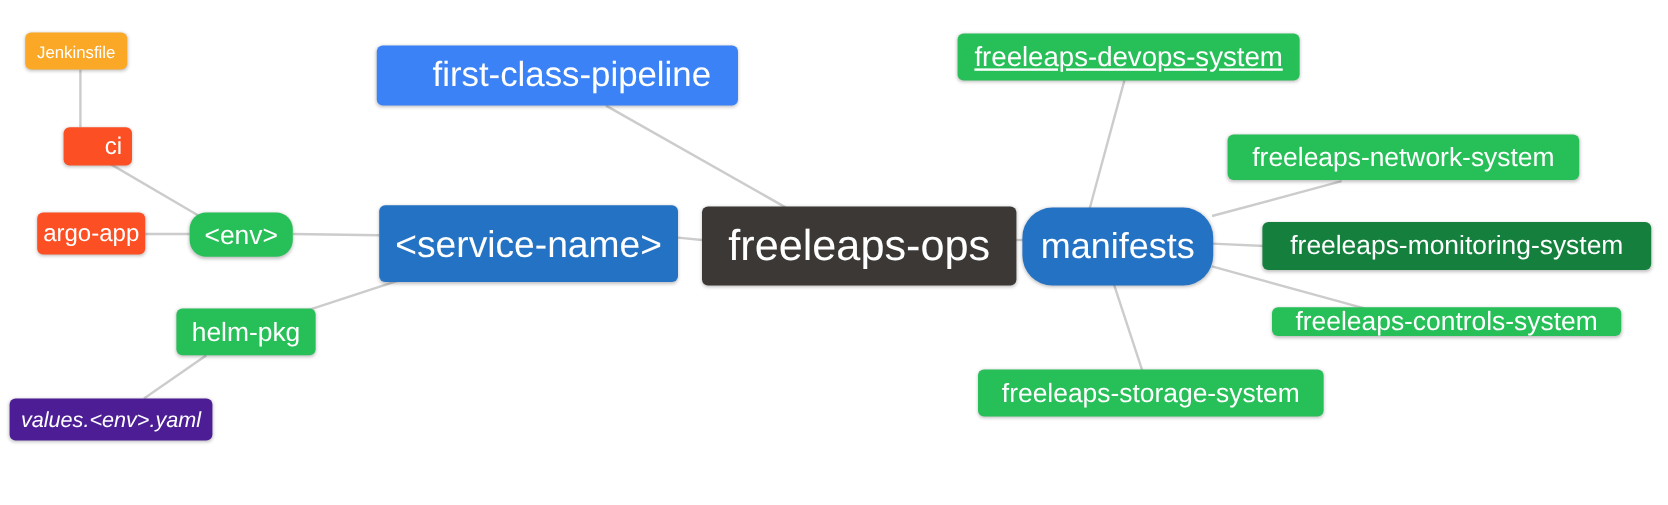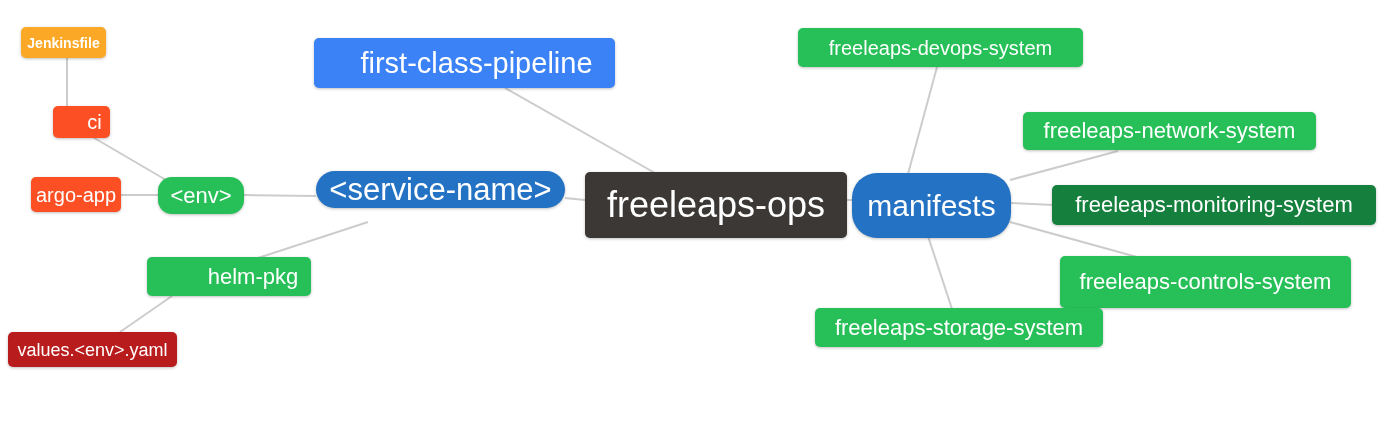--- a/index.html
+++ b/index.html
@@ -38,30 +38,30 @@
     white-space: nowrap;
     cursor: pointer;
     line-height: 1;
     user-select: none;
   }
   
   #n-jenkinsfile { left: 21px;   top: 27px;  width: 85px;  height: 31px; font-size: 14px; }
   #n-ci          { left: 53px;   top: 106px; width: 31px;  height: 32px; font-size: 20px; }
   #n-argo        { left: 31px;   top: 177px; width: 90px;  height: 35px; font-size: 20px; }
   #n-env         { left: 158px;  top: 177px; width: 86px;  height: 37px; font-size: 22px; border-radius: 14px; }
-  #n-helm        { left: 147px;  top: 257px; width: 116px; height: 39px; font-size: 22px; padding-left: 48px; }
+  #n-helm        { left: 147px;  top: 257px; width: 116px; height: 39px; font-size: 22px; }
   #n-values      { left: 8px;    top: 332px; width: 169px; height: 35px; font-size: 18px; }
   #n-fcp         { left: 314px;  top: 38px;  width: 277px; height: 50px; font-size: 29px; }
-  #n-service     { left: 316px;  top: 171px; width: 249px; height: 37px; font-size: 31px; border-radius: 24px; }
+  #n-service     { left: 316px;  top: 171px; width: 249px; height: 64px; font-size: 31px; }
   #n-ops         { left: 585px;  top: 172px; width: 262px; height: 66px; font-size: 36px; }
   #n-manifests   { left: 852px;  top: 173px; width: 159px; height: 65px; font-size: 30px; border-radius: 25px; }
-  #n-devops      { left: 798px;  top: 28px;  width: 285px; height: 39px; font-size: 20px; }
+  #n-devops      { left: 798px;  top: 28px;  width: 285px; height: 39px; font-size: 23px; text-decoration: underline; }
   #n-network     { left: 1023px; top: 112px; width: 293px; height: 38px; font-size: 22px; }
   #n-monitoring  { left: 1052px; top: 185px; width: 324px; height: 40px; font-size: 22px; }
-  #n-controls    { left: 1060px; top: 256px; width: 291px; height: 52px; font-size: 22px; }
+  #n-controls    { left: 1060px; top: 256px; width: 291px; height: 24px; font-size: 22px; }
   #n-storage     { left: 815px;  top: 308px; width: 288px; height: 39px; font-size: 22px; }
 </style>
 </head>
 <body>
 
 <div class="canvas">
 
   <svg class="edges" width="1390" height="421">
     <line class="edge" x1="67" y1="58" x2="67" y2="106" style="stroke: rgb(204, 204, 204);"></line>
     <line class="edge" x1="84" y1="132" x2="166" y2="180" style="stroke: rgb(204, 204, 204);"></line>
@@ -72,26 +72,26 @@
     <line class="edge" x1="505" y1="88" x2="655" y2="173" style="stroke: rgb(204, 204, 204);"></line>
     <line class="edge" x1="565" y1="198" x2="585" y2="200" style="stroke: rgb(204, 204, 204);"></line>
     <line class="edge" x1="845" y1="200" x2="854" y2="200" style="stroke: rgb(204, 204, 204);"></line>
     <line class="edge" x1="937" y1="67" x2="908" y2="174" style="stroke: rgb(204, 204, 204);"></line>
     <line class="edge" x1="1010" y1="180" x2="1118" y2="151" style="stroke: rgb(204, 204, 204);"></line>
     <line class="edge" x1="1010" y1="203" x2="1054" y2="205" style="stroke: rgb(204, 204, 204);"></line>
     <line class="edge" x1="1010" y1="222" x2="1137" y2="257" style="stroke: rgb(204, 204, 204);"></line>
     <line class="edge" x1="925" y1="227" x2="952" y2="309" style="stroke: rgb(204, 204, 204);"></line>
   </svg>
 
-  <div class="node" id="n-jenkinsfile" style="background-color: rgb(251, 168, 38); font-weight: bold;">Jenkinsfile</div>
+  <div class="node" id="n-jenkinsfile" style="background-color: rgb(251, 168, 38);">Jenkinsfile</div>
   <div class="node" id="n-ci" style="background-color: rgb(252, 79, 35); padding-left: 26px;">ci</div>
   <div class="node" id="n-argo" style="background-color: rgb(252, 79, 35);">argo-app</div>
   <div class="node" id="n-env" style="background-color: rgb(39, 192, 88);">&lt;env&gt;</div>
   <div class="node" id="n-helm" style="background-color: rgb(39, 192, 88);">helm-pkg</div>
-  <div class="node" id="n-values" style="background-color: #b91c1c;">values.&lt;env&gt;.yaml</div>
+  <div class="node" id="n-values" style="background-color: #4c1d95; font-style: italic;">values.&lt;env&gt;.yaml</div>
   <div class="node" id="n-fcp" style="background-color: #3b82f6; padding-left: 24px;">first-class-pipeline</div>
   <div class="node" id="n-service" style="background-color: rgb(36, 114, 196);">&lt;service-name&gt;</div>
   <div class="node" id="n-ops" style="background-color: rgb(59, 56, 53);">freeleaps-ops</div>
   <div class="node" id="n-manifests" style="background-color: rgb(36, 114, 196);">manifests</div>
   <div class="node" id="n-devops" style="background-color: rgb(39, 192, 88);">freeleaps-devops-system</div>
   <div class="node" id="n-network" style="background-color: rgb(39, 192, 88);">freeleaps-network-system</div>
   <div class="node" id="n-monitoring" style="background-color: #15803d;">freeleaps-monitoring-system</div>
   <div class="node" id="n-controls" style="background-color: rgb(39, 192, 88);">freeleaps-controls-system</div>
   <div class="node" id="n-storage" style="background-color: rgb(39, 192, 88);">freeleaps-storage-system</div>
 

